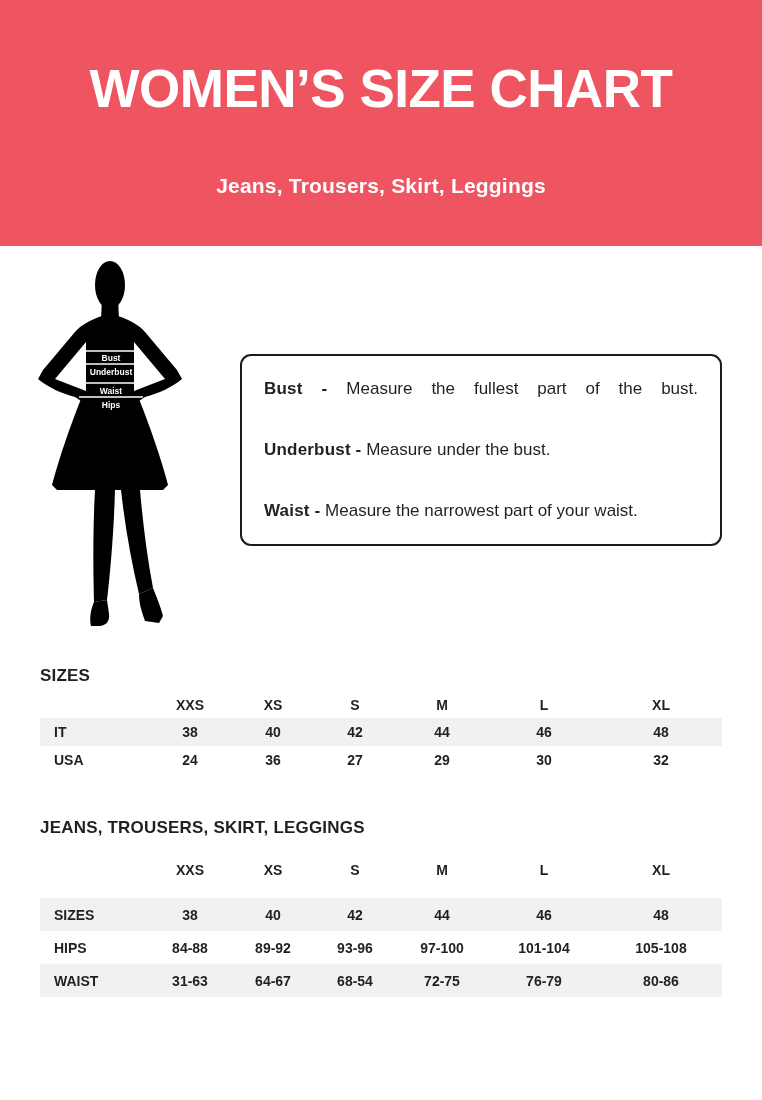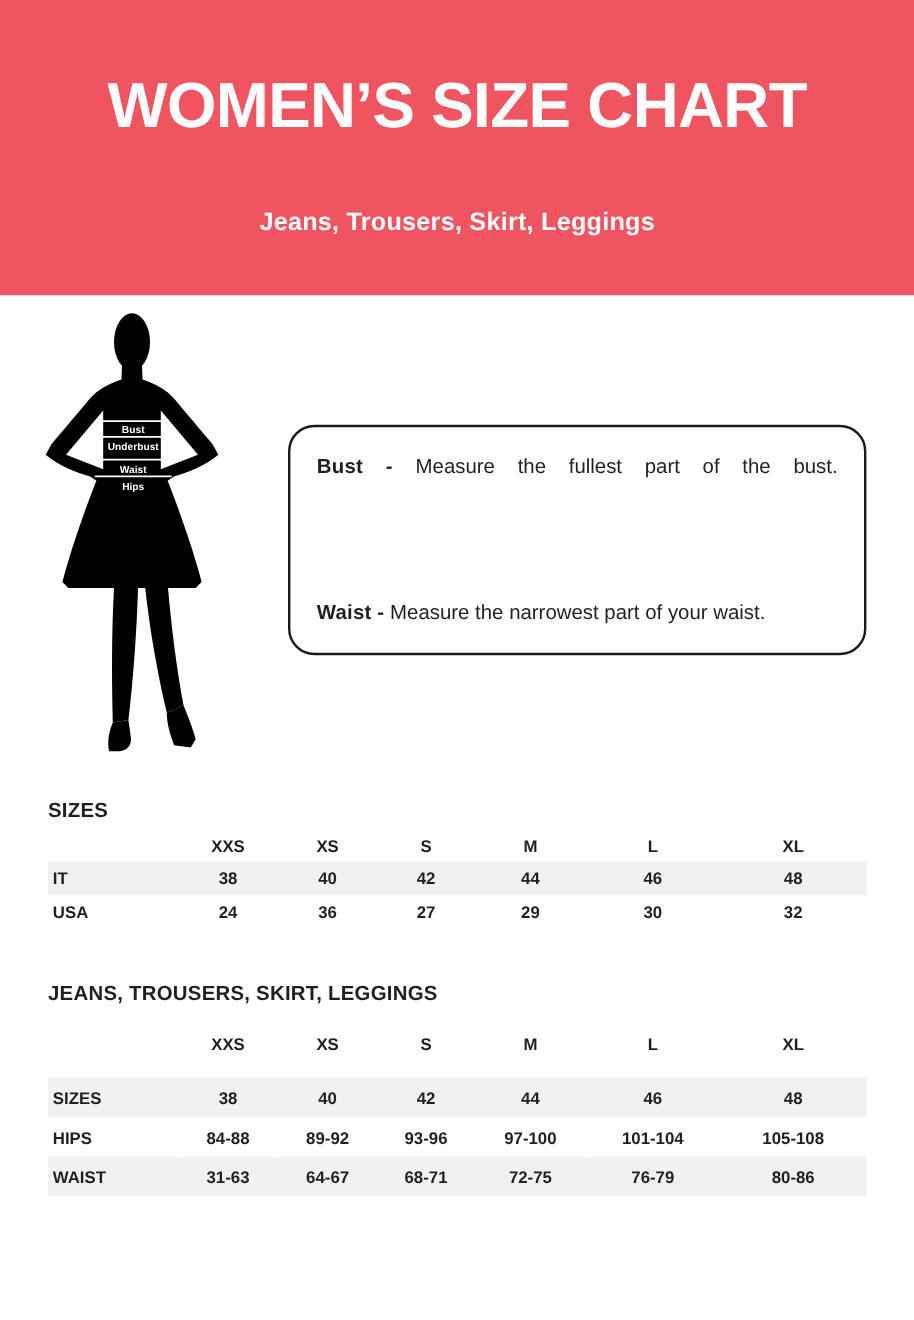--- a/index.html
+++ b/index.html
@@ -50,21 +50,21 @@
   .silhouette {
     position: absolute;
     left: 35px; top: 12px;
     width: 150px; height: 380px;
   }
   .measure-box {
     position: absolute;
     left: 240px; top: 108px;
     width: 482px; height: 192px;
     border: 2.5px solid var(--box-border);
-    border-radius: 22px;
+    border-radius: 11px;
     padding: 22px 22px;
     display: flex;
     flex-direction: column;
     justify-content: space-between;
     font-size: 17px;
     line-height: 22px;
     background: #ffffff;
   }
   .measure-box .item b { font-weight: 700; letter-spacing: 0.2px; }
   .measure-box .item.justify { text-align: justify; text-align-last: justify; }
@@ -85,21 +85,21 @@
     table-layout: fixed;
     font-size: 14px;
     font-weight: 700;
   }
   table.size-table th, table.size-table td {
     padding: 0;
     text-align: center;
     vertical-align: middle;
     font-weight: 700;
   }
-  table.size-table .rowlabel { text-align: left; padding-left: 4px; }
+  table.size-table .rowlabel { text-align: left; padding-left: 14px; }
   table.size-table thead th { height: 26px; }
   #sizes-table tbody td { height: 28px; }
   tr.stripe { background: var(--stripe); }
 
   .section.garments { margin-top: 44px; }
   #garment-table { margin-top: 17px; }
   #garment-table thead th { height: 30px; }
   #garment-table tbody td { height: 33px; }
   #garment-table tr.spacer td { height: 13px; background: #ffffff; }
 </style>
@@ -145,20 +145,25 @@
     <text x="76" y="117" text-anchor="middle" fill="#fff" font-size="8.5" font-weight="bold">Underbust</text>
     <text x="76" y="136" text-anchor="middle" fill="#fff" font-size="8.5" font-weight="bold">Waist</text>
     <text x="76" y="150" text-anchor="middle" fill="#fff" font-size="8.5" font-weight="bold">Hips</text>
   </svg>
 
   <div class="measure-box">
     <div class="item justify">
       <b>Bust</b>
       <b>-</b>
       <span>Measure the fullest part of the bust.</span>
+    </div>
+    <div class="item">
+      <b>Underbust</b>
+      <b>-</b>
+      <span>Measure under the bust.</span>
     </div>
     <div class="item">
       <b>Waist</b>
       <b>-</b>
       <span>Measure the narrowest part of your waist.</span>
     </div>
   </div>
 </div>
 
 <div class="section">
@@ -249,20 +254,20 @@
         <td>89-92</td>
         <td>93-96</td>
         <td>97-100</td>
         <td>101-104</td>
         <td>105-108</td>
       </tr>
       <tr class="stripe">
         <td class="rowlabel">WAIST</td>
         <td>31-63</td>
         <td>64-67</td>
-        <td>68-71</td>
+        <td>68-54</td>
         <td>72-75</td>
         <td>76-79</td>
         <td>80-86</td>
       </tr>
     </tbody>
   </table>
 </div>
 
 </body></html>

